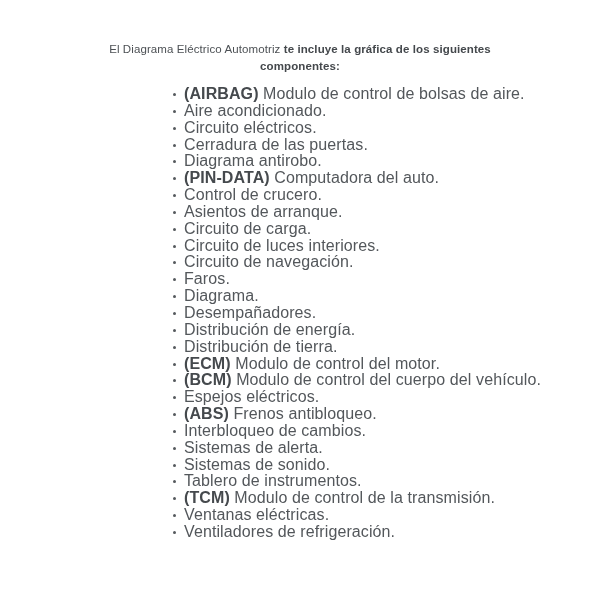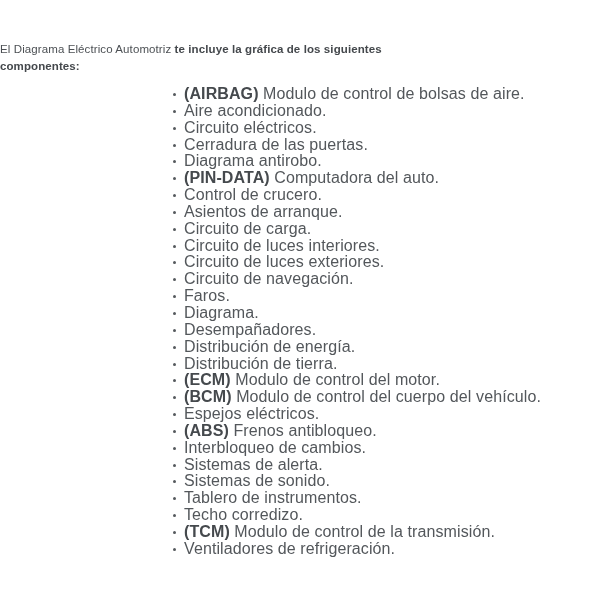--- a/index.html
+++ b/index.html
@@ -12,20 +12,21 @@
     width: 600px;
     height: 600px;
     background: #ffffff;
     overflow: hidden;
     font-family: "Liberation Sans", "DejaVu Sans", sans-serif;
     color: #4f5357;
   }
   .title {
     margin: 0;
     padding-top: 41px;
+    text-align: center;
     font-size: 11.5px;
     font-weight: 400;
     line-height: 17px;
     color: #4c5054;
     letter-spacing: 0.1px;
   }
   .title b {
     font-weight: 700;
     color: #44484c;
   }
@@ -84,21 +85,20 @@
     <li><b>(PIN-DATA)</b><span> Computadora del auto.</span></li>
 
     <li><b></b><span>Control de crucero.</span></li>
 
     <li><b></b><span>Asientos de arranque.</span></li>
 
     <li><b></b><span>Circuito de carga.</span></li>
 
     <li><b></b><span>Circuito de luces interiores.</span></li>
 
-    <li><b></b><span>Circuito de luces exteriores.</span></li>
 
     <li><b></b><span>Circuito de navegación.</span></li>
 
     <li><b></b><span>Faros.</span></li>
 
     <li><b></b><span>Diagrama.</span></li>
 
     <li><b></b><span>Desempañadores.</span></li>
 
     <li><b></b><span>Distribución de energía.</span></li>
@@ -115,21 +115,21 @@
 
     <li><b></b><span>Interbloqueo de cambios.</span></li>
 
 
     <li><b></b><span>Sistemas de alerta.</span></li>
 
     <li><b></b><span>Sistemas de sonido.</span></li>
 
     <li><b></b><span>Tablero de instrumentos.</span></li>
 
-    <li><b></b><span>Techo corredizo.</span></li>
 
     <li><b>(TCM)</b><span> Modulo de control de la transmisión.</span></li>
 
+    <li><b></b><span>Ventanas eléctricas.</span></li>
 
     <li><b></b><span>Ventiladores de refrigeración.</span></li>
   </ul>
 
 </div>
 
 </body></html>

